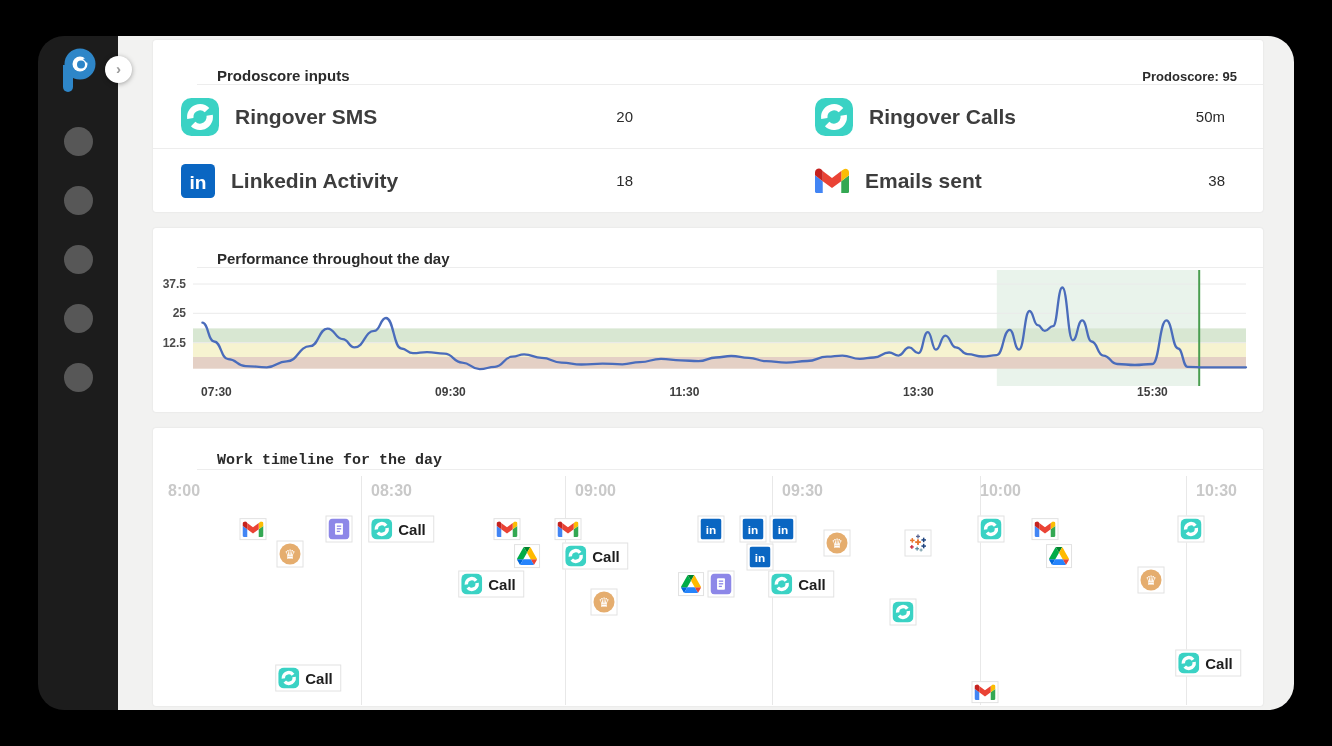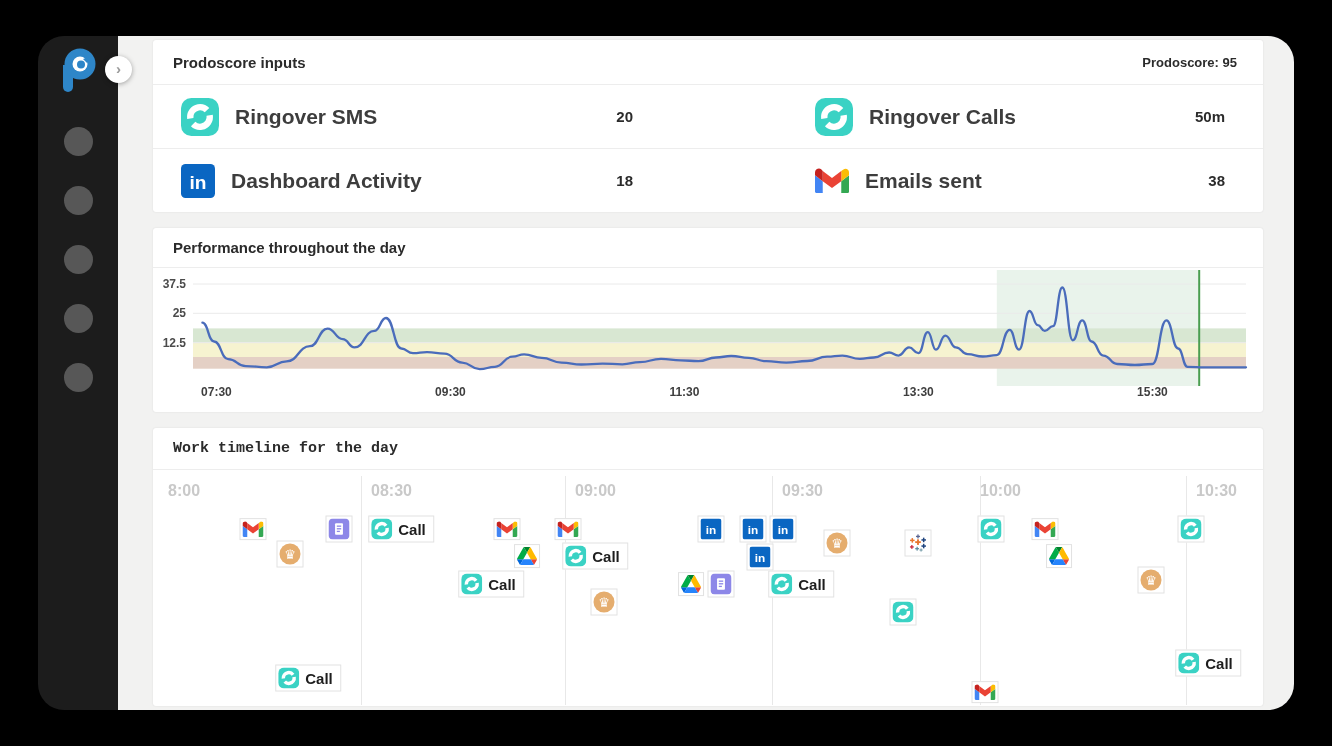--- a/index.html
+++ b/index.html
@@ -10,34 +10,34 @@
   .logo-wrap{margin-top:9px;width:44px;height:50px;}
   .nav-circle{width:29px;height:29px;border-radius:50%;background:#575757;margin-top:30px;}
   .nav-circle:first-of-type{margin-top:32px;}
   .chevron-btn{position:absolute;left:67px;top:20px;width:27px;height:27px;border-radius:50%;background:#fff;
     box-shadow:0 1px 5px rgba(0,0,0,.35);display:flex;align-items:center;justify-content:center;
     color:#9a9a9a;font-size:15px;font-weight:bold;cursor:pointer;z-index:5;padding-bottom:2px;box-sizing:border-box;}
   
   .panel{position:absolute;left:80px;top:0;right:0;bottom:0;background:#f2f2f1;border-radius:0 26px 26px 0;
     padding:4px 31px 4px 35px;box-sizing:border-box;display:flex;flex-direction:column;gap:16px;}
   .card{background:#fff;border-radius:3px;box-shadow:0 0 2px rgba(0,0,0,.10);}
-  .card-header{display:flex;align-items:center;justify-content:space-between;
-    padding:0 26px 0 20px;border-bottom:1px solid #ededed;}
+  .card-header{display:flex;align-items:flex-end;justify-content:space-between;
+    padding:0 26px 0 20px;border-bottom:1px solid #ededed;margin-left:44px;}
   .card-title{font-size:15px;font-weight:bold;color:#2b2b2b;}
   .score{font-size:13px;font-weight:bold;color:#2b2b2b;}
   
   #card-inputs{height:172px;display:flex;flex-direction:column;}
   #card-inputs .card-header{height:44px;}
   .input-row{display:grid;grid-template-columns:1fr 1fr;flex:1;}
   .input-row.first{border-bottom:1px solid #ededed;}
   .input-cell{display:flex;align-items:center;gap:16px;}
   .input-cell.left{padding:0 75px 0 28px;}
   .input-cell.right{padding:0 38px 0 107px;}
   .input-label{flex:1;font-size:21px;font-weight:bold;color:#3d3d3d;}
-  .input-value{font-size:15px;font-weight:bold;color:#2b2b2b;}
+  .input-value{font-size:15px;font-weight:normal;color:#2b2b2b;}
   .cell-icon{display:inline-flex;align-items:center;justify-content:center;}
   
   #card-perf{height:184px;display:flex;flex-direction:column;}
   #card-perf .card-header{height:39px;}
   #perf-chart{flex:1;}
   #perf-chart svg{display:block;}
   
   #card-timeline{flex:1;position:relative;overflow:hidden;}
   #card-timeline .card-header{height:41px;font-family:Liberation Mono, monospace;}
   .tl-divider{position:absolute;width:1px;top:48px;bottom:1px;background:#e8e8e8;}
@@ -105,21 +105,21 @@
         </div>
       </div>
       <div class="input-row">
         <div class="input-cell left">
           <span class="cell-icon">
               <svg width="34" height="34" viewBox="0 0 24 24">
                 <rect width="24" height="24" rx="3.2" fill="#0a66c2"></rect>
                 <text x="12" y="17.5" text-anchor="middle" font-size="13.5" font-weight="bold" fill="#fff" font-family="Liberation Sans,sans-serif">in</text>
               </svg>
             </span>
-          <span class="input-label">Dashboard Activity</span>
+          <span class="input-label">Linkedin Activity</span>
           <span class="input-value">18</span>
         </div>
         <div class="input-cell right">
           <span class="cell-icon">
               <svg width="34" height="25.5" viewBox="0 0 24 18">
                 <path fill="#4285F4" d="M1.636 18h3.819V9.273L0 5.182v11.182C0 17.268.732 18 1.636 18z"></path>
                 <path fill="#34A853" d="M18.545 18h3.819A1.636 1.636 0 0 0 24 16.364V5.182l-5.455 4.091z"></path>
                 <path fill="#FBBC04" d="M18.545 2.182v7.091L24 5.182V3c0-2.023-2.309-3.177-3.927-1.964z"></path>
                 <path fill="#EA4335" d="M5.455 9.273v-7.09L12 7.09l6.545-4.909v7.091L12 14.182z"></path>
                 <path fill="#C5221F" d="M0 3v2.182l5.455 4.091V2.182L4.364.818C2.745-.395 0 .758 0 3z"></path>

